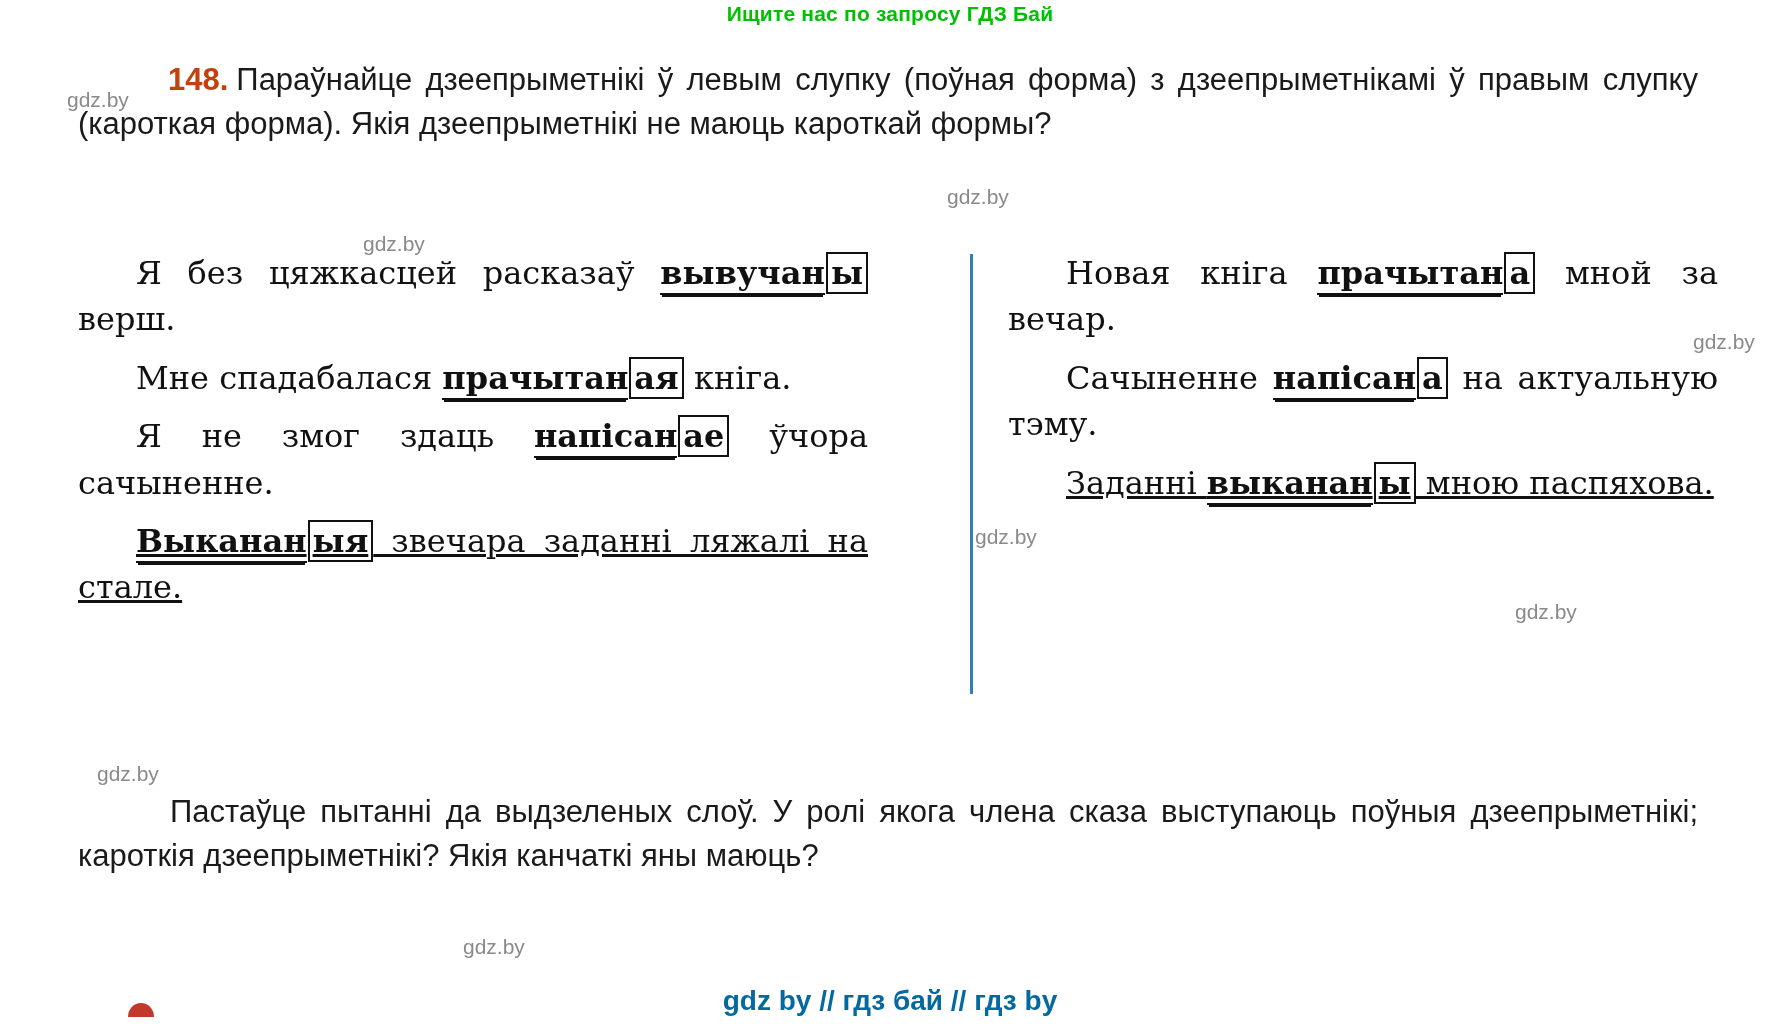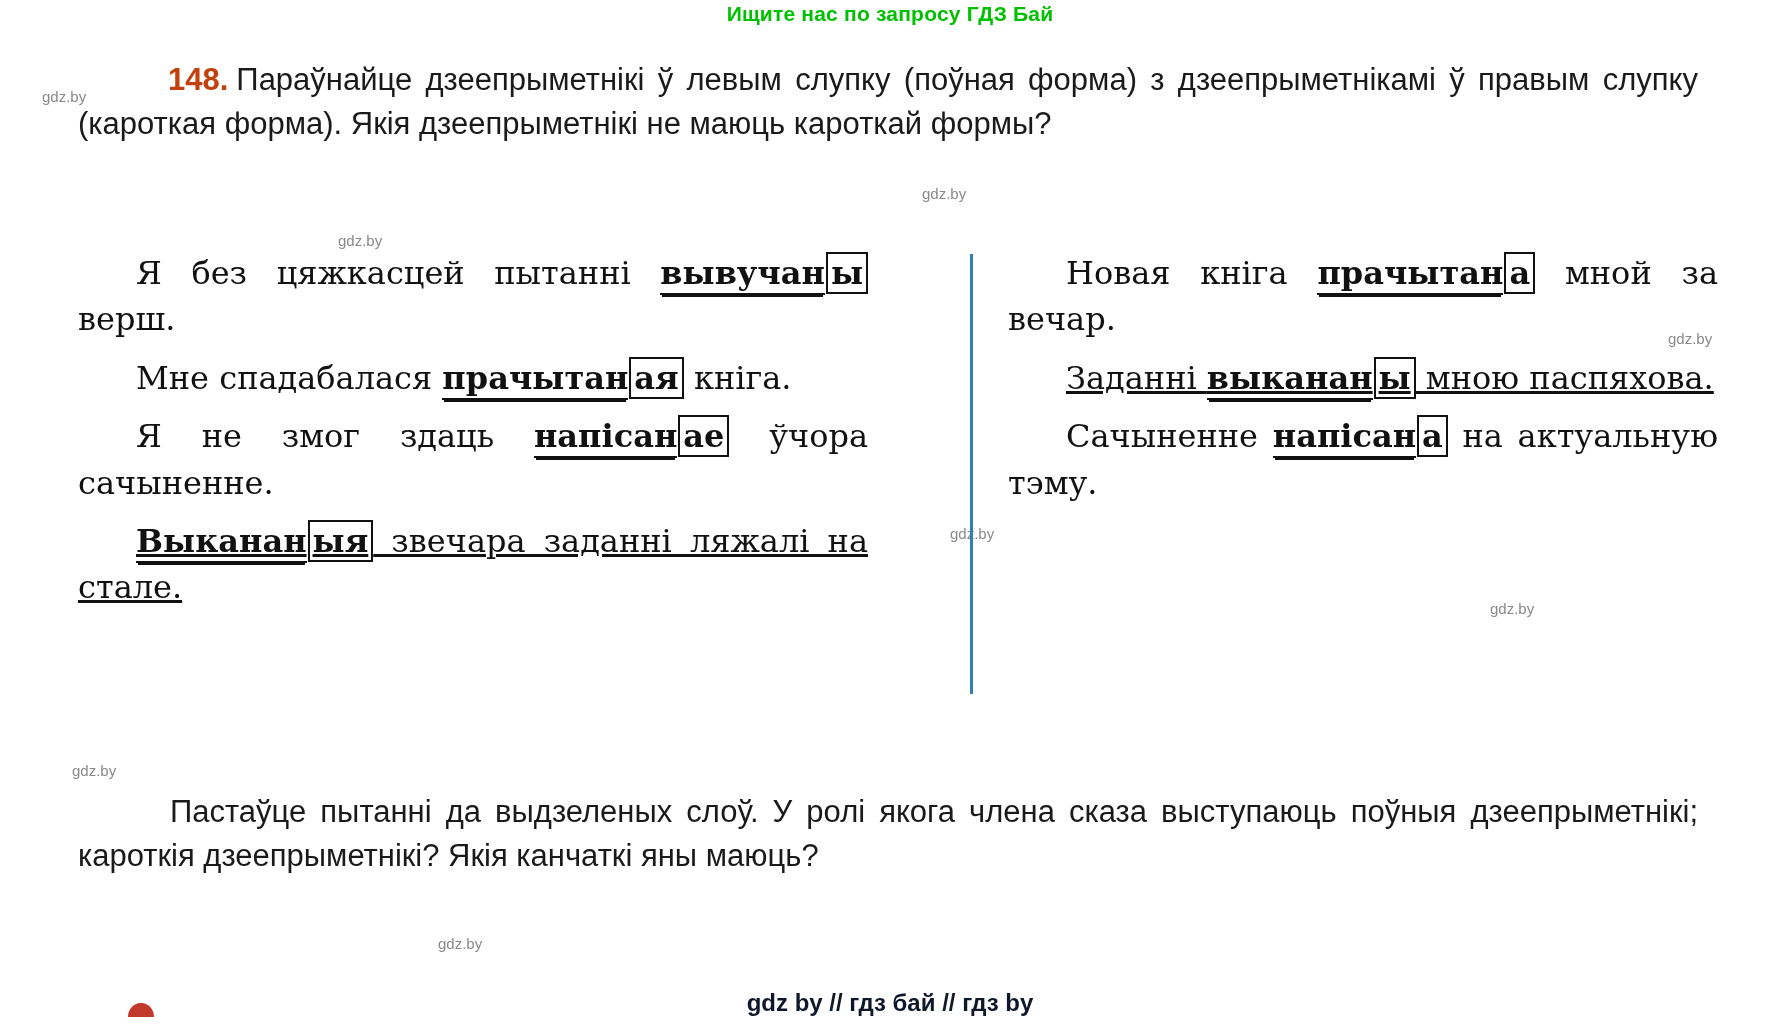--- a/index.html
+++ b/index.html
@@ -29,34 +29,35 @@
     letter-spacing: 0.2px;
   }
 
   
   .bottom-banner {
     position: absolute;
     bottom: 12px;
     left: 0;
     width: 100%;
     text-align: center;
-    color: #0f172a;
-    font-family: "Liberation Sans", sans-serif;
-    font-size: 24px;
+    color: #0369a1;
+    font-family: "Liberation Sans", sans-serif;
+    font-size: 28px;
     font-weight: bold;
   }
 
   
   .wm {
     position: absolute;
     color: #8a8a8a;
     font-family: "Liberation Sans", sans-serif;
-    font-size: 15px;
+    font-size: 21px;
     white-space: nowrap;
     pointer-events: none;
+    margin-left: 25px;
   }
 
   
   .intro {
     position: absolute;
     left: 78px;
     top: 58px;
     width: 1620px;
     font-family: "Liberation Sans", sans-serif;
     font-size: 31px;
@@ -158,43 +159,43 @@
 
 <div class="intro">
   <span class="exnum">148.</span><span>Параўнайце дзеепрыметнікі ў левым слупку (поўная форма) з дзее­прыметнікамі ў правым слупку (кароткая форма). Якія дзеепрыметнікі не маюць кароткай формы?</span>
 </div>
 
 <div class="columns">
   <div class="divider"></div>
 
   <div class="col col-left">
     <p class="sentence">
-      <span>Я без цяжкасцей пытанні </span><span class="bw"><span class="wavy">вывучан</span><span class="boxed">ы</span></span><span> верш.</span>
+      <span>Я без цяжкасцей расказаў </span><span class="bw"><span class="wavy">вывучан</span><span class="boxed">ы</span></span><span> верш.</span>
     </p>
     <p class="sentence">
       <span>Мне спадабалася </span><span class="bw"><span class="wavy">прачытан</span><span class="boxed">ая</span></span><span> кніга.</span>
     </p>
     <p class="sentence">
       <span>Я не змог здаць </span><span class="bw"><span class="wavy">напісан</span><span class="boxed">ае</span></span><span> ўчора сачыненне.</span>
     </p>
     <p class="sentence last">
       <span></span><span class="bw"><span class="wavy">Выканан</span><span class="boxed">ыя</span></span><span> звечара заданні ляжалі на стале.</span>
     </p>
   </div>
 
   <div class="col col-right">
     <p class="sentence">
       <span>Новая кніга </span><span class="bw"><span class="wavy">прачытан</span><span class="boxed">а</span></span><span> мной за вечар.</span>
     </p>
+    <p class="sentence">
+      <span>Сачыненне </span><span class="bw"><span class="wavy">напісан</span><span class="boxed">а</span></span><span> на актуальную тэму.</span>
+    </p>
     <p class="sentence last">
       <span>Заданні </span><span class="bw"><span class="wavy">выканан</span><span class="boxed">ы</span></span><span> мною паспяхова.</span>
     </p>
-    <p class="sentence">
-      <span>Сачыненне </span><span class="bw"><span class="wavy">напісан</span><span class="boxed">а</span></span><span> на актуальную тэму.</span>
-    </p>
   </div>
 </div>
 
 <div class="outro">Пастаўце пытанні да выдзеленых слоў. У ролі якога члена сказа выступаюць поўныя дзеепрыметнікі; кароткія дзеепрыметнікі? Якія канчаткі яны маюць?</div>
 
 <div class="red-mark"></div>
 
 <div class="bottom-banner">gdz by  //  гдз бай  //  гдз by</div>
 
 </body></html>

